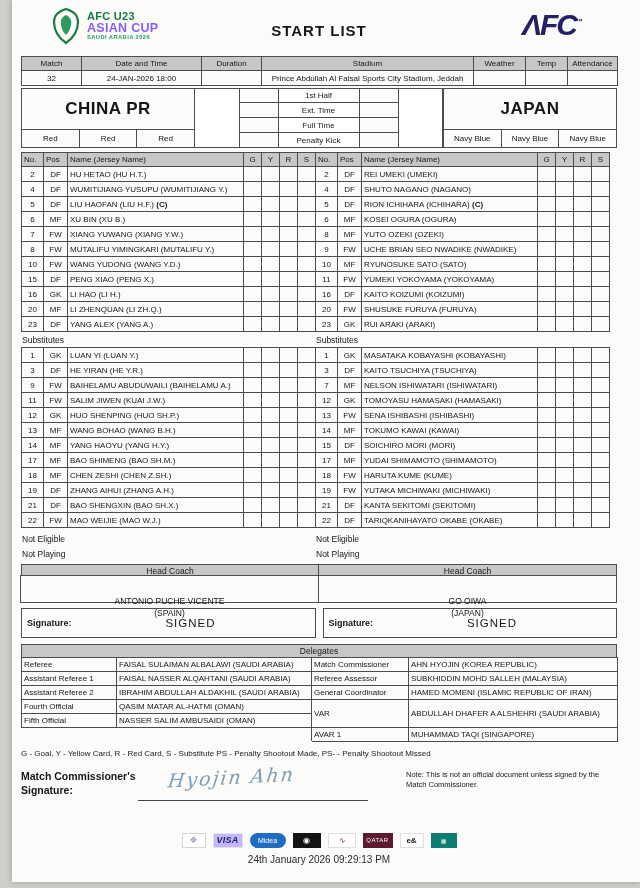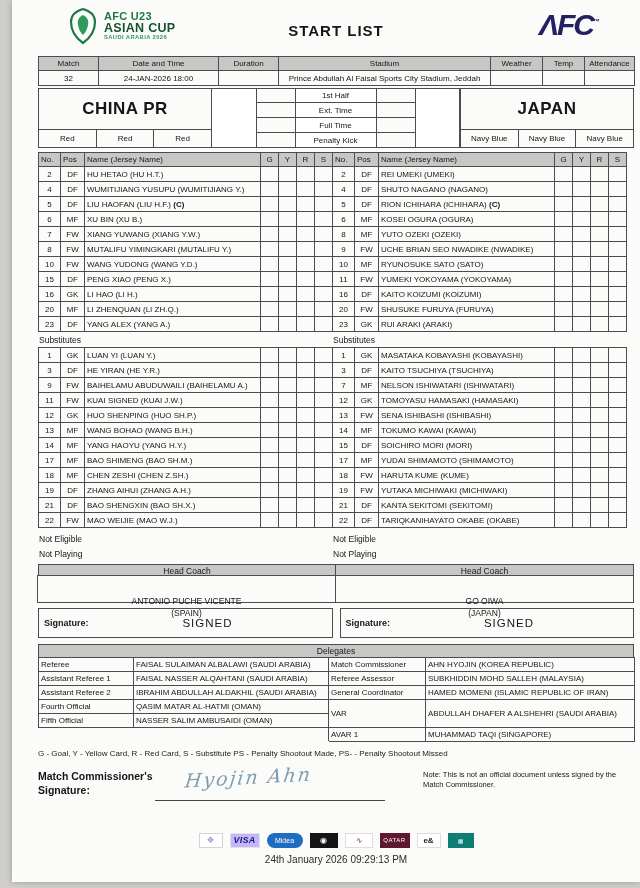--- a/index.html
+++ b/index.html
@@ -1,25 +1,25 @@
 <!DOCTYPE html>
 <html><head>
 <meta charset="utf-8">
 <style>
   html,body{margin:0;padding:0;}
   body{width:640px;height:888px;background:#cfcecb;font-family:"Liberation Sans",sans-serif;color:#161616;position:relative;overflow:hidden;}
   .page{position:absolute;left:12px;top:0;width:628px;height:882px;background:#fbfbf9;box-shadow:0 0 6px rgba(0,0,0,.25);}
-  .content{margin-left:26px;width:596px;}
+  .content{margin-left:9px;width:596px;}
 
   
   .doc-header{height:56px;position:relative;}
   .tlogo{position:absolute;left:28px;top:7px;display:flex;align-items:center;gap:4px;}
   .tlogo-text{line-height:1;}
   .tlogo-l1{font-size:11px;font-weight:bold;color:#1d7a45;letter-spacing:.3px;}
-  .tlogo-l2{font-size:12.5px;font-weight:bold;color:#14532d;letter-spacing:.3px;text-align:right;}
+  .tlogo-l2{font-size:12.5px;font-weight:bold;color:#8b5cf6;letter-spacing:.3px;text-align:right;}
   .tlogo-l3{font-size:5.8px;font-weight:bold;color:#2e9a5d;letter-spacing:.4px;margin-top:1px;}
   .doc-title{position:absolute;left:0;right:0;top:22px;text-align:center;font-size:15px;font-weight:bold;letter-spacing:1px;}
   .afclogo{position:absolute;right:34px;top:10px;font-size:30px;font-weight:800;font-style:italic;color:#232064;letter-spacing:-2px;line-height:1;}
   .afclogo sup{font-size:7px;letter-spacing:0;}
 
   
   table{border-collapse:collapse;table-layout:fixed;}
   th,td{border:1px solid #4c4c4c;font-size:8px;padding:0 2px;height:13px;overflow:hidden;white-space:nowrap;}
   th{background:#c7c7c5;font-weight:normal;}
   .match-info{width:596px;padding-left:40px;}
@@ -352,21 +352,21 @@
                 <td class="c">FW</td>
                 <td>BAIHELAMU ABUDUWAILI (BAIHELAMU A.)</td>
                 <td class="c"></td>
                 <td class="c"></td>
                 <td class="c"></td>
                 <td class="c"></td>
               </tr>
               <tr>
                 <td class="c">11</td>
                 <td class="c">FW</td>
-                <td>KUAI SIGNED (KUAI J.W.)</td>
+                <td>SALIM JIWEN (KUAI J.W.)</td>
                 <td class="c"></td>
                 <td class="c"></td>
                 <td class="c"></td>
                 <td class="c"></td>
               </tr>
               <tr>
                 <td class="c">12</td>
                 <td class="c">GK</td>
                 <td>HUO SHENPING (HUO SH.P.)</td>
                 <td class="c"></td>

